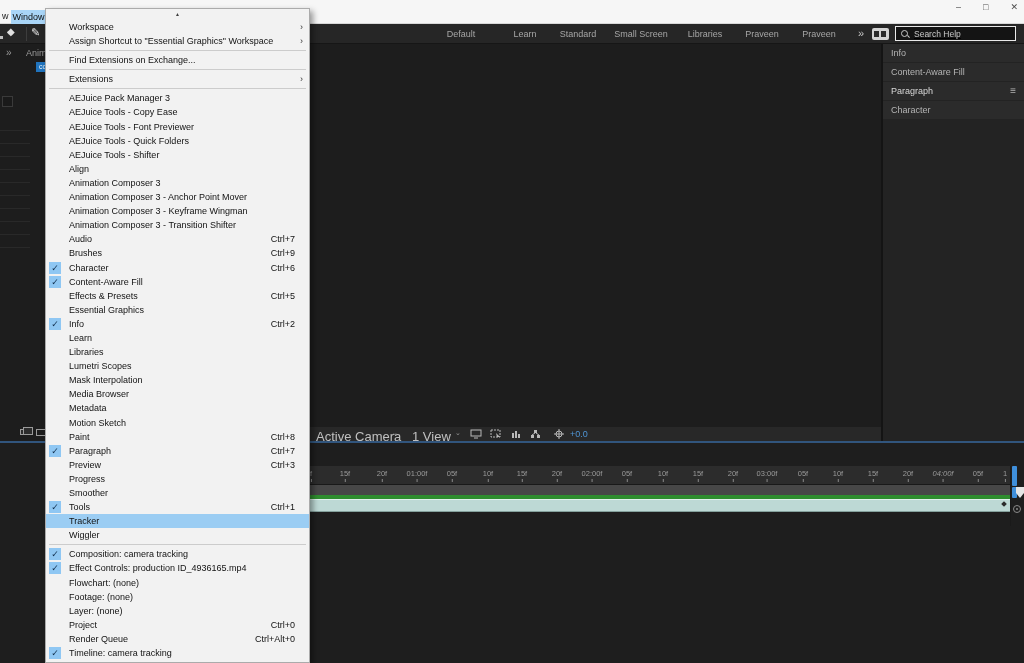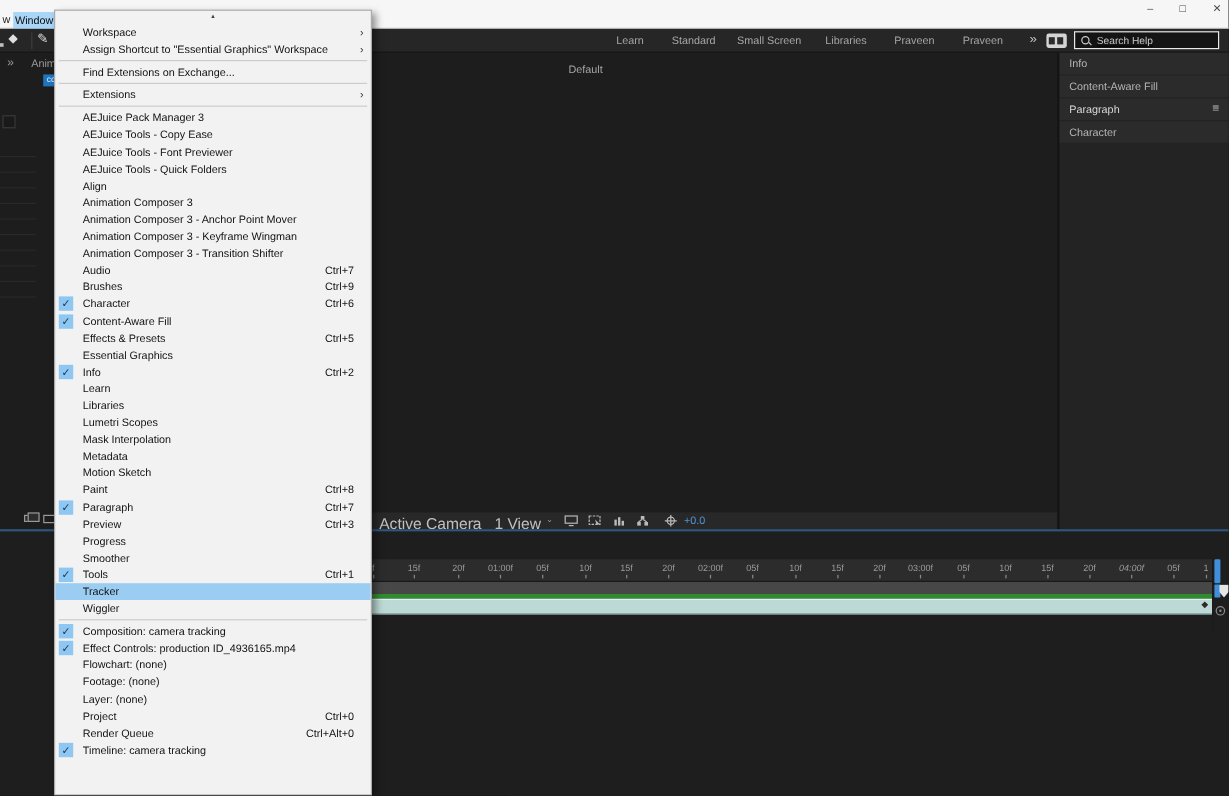--- a/index.html
+++ b/index.html
@@ -103,21 +103,21 @@
       <span>✕</span>
     </div>
   </div>
 
   <div class="toolbar">
     <span class="tool-partial"></span>
     <span class="tool-eraser">◆</span>
     <span class="tool-sep"></span>
     <span class="tool-brush">✎</span>
     <div id="ws-tabs">
-        <span class="ws-tab" style="left: 488px; margin-top: 24px;">Default</span>
+        <span class="ws-tab" style="left: 461px;">Default</span>
         <span class="ws-tab" style="left: 525px;">Learn</span>
         <span class="ws-tab" style="left: 578px;">Standard</span>
         <span class="ws-tab" style="left: 641px;">Small Screen</span>
         <span class="ws-tab" style="left: 705px;">Libraries</span>
         <span class="ws-tab" style="left: 762px;">Praveen</span>
         <span class="ws-tab" style="left: 819px;">Praveen</span>
       </div>
     <span class="overflow-chevron">»</span>
     <div class="cc-icon">
         <i class="a"></i>
@@ -248,36 +248,38 @@
         <div class="menu-item"><span class="mi-label">Assign Shortcut to "Essential Graphics" Workspace</span><span class="mi-arrow">›</span></div>
         <div class="menu-sep"></div>
         <div class="menu-item"><span class="mi-label">Find Extensions on Exchange...</span></div>
         <div class="menu-sep"></div>
         <div class="menu-item"><span class="mi-label">Extensions</span><span class="mi-arrow">›</span></div>
         <div class="menu-sep"></div>
         <div class="menu-item"><span class="mi-label">AEJuice Pack Manager 3</span></div>
         <div class="menu-item"><span class="mi-label">AEJuice Tools - Copy Ease</span></div>
         <div class="menu-item"><span class="mi-label">AEJuice Tools - Font Previewer</span></div>
         <div class="menu-item"><span class="mi-label">AEJuice Tools - Quick Folders</span></div>
+        <div class="menu-item"><span class="mi-label">AEJuice Tools - Shifter</span></div>
         <div class="menu-item"><span class="mi-label">Align</span></div>
         <div class="menu-item"><span class="mi-label">Animation Composer 3</span></div>
         <div class="menu-item"><span class="mi-label">Animation Composer 3 - Anchor Point Mover</span></div>
         <div class="menu-item"><span class="mi-label">Animation Composer 3 - Keyframe Wingman</span></div>
         <div class="menu-item"><span class="mi-label">Animation Composer 3 - Transition Shifter</span></div>
         <div class="menu-item"><span class="mi-label">Audio</span><span class="mi-short">Ctrl+7</span></div>
         <div class="menu-item"><span class="mi-label">Brushes</span><span class="mi-short">Ctrl+9</span></div>
         <div class="menu-item"><span class="mi-check">✓</span><span class="mi-label">Character</span><span class="mi-short">Ctrl+6</span></div>
         <div class="menu-item"><span class="mi-check">✓</span><span class="mi-label">Content-Aware Fill</span></div>
         <div class="menu-item"><span class="mi-label">Effects &amp; Presets</span><span class="mi-short">Ctrl+5</span></div>
         <div class="menu-item"><span class="mi-label">Essential Graphics</span></div>
         <div class="menu-item"><span class="mi-check">✓</span><span class="mi-label">Info</span><span class="mi-short">Ctrl+2</span></div>
         <div class="menu-item"><span class="mi-label">Learn</span></div>
         <div class="menu-item"><span class="mi-label">Libraries</span></div>
         <div class="menu-item"><span class="mi-label">Lumetri Scopes</span></div>
         <div class="menu-item"><span class="mi-label">Mask Interpolation</span></div>
+        <div class="menu-item"><span class="mi-label">Media Browser</span></div>
         <div class="menu-item"><span class="mi-label">Metadata</span></div>
         <div class="menu-item"><span class="mi-label">Motion Sketch</span></div>
         <div class="menu-item"><span class="mi-label">Paint</span><span class="mi-short">Ctrl+8</span></div>
         <div class="menu-item"><span class="mi-check">✓</span><span class="mi-label">Paragraph</span><span class="mi-short">Ctrl+7</span></div>
         <div class="menu-item"><span class="mi-label">Preview</span><span class="mi-short">Ctrl+3</span></div>
         <div class="menu-item"><span class="mi-label">Progress</span></div>
         <div class="menu-item"><span class="mi-label">Smoother</span></div>
         <div class="menu-item"><span class="mi-check">✓</span><span class="mi-label">Tools</span><span class="mi-short">Ctrl+1</span></div>
         <div class="menu-item hl"><span class="mi-label">Tracker</span></div>
         <div class="menu-item"><span class="mi-label">Wiggler</span></div>

